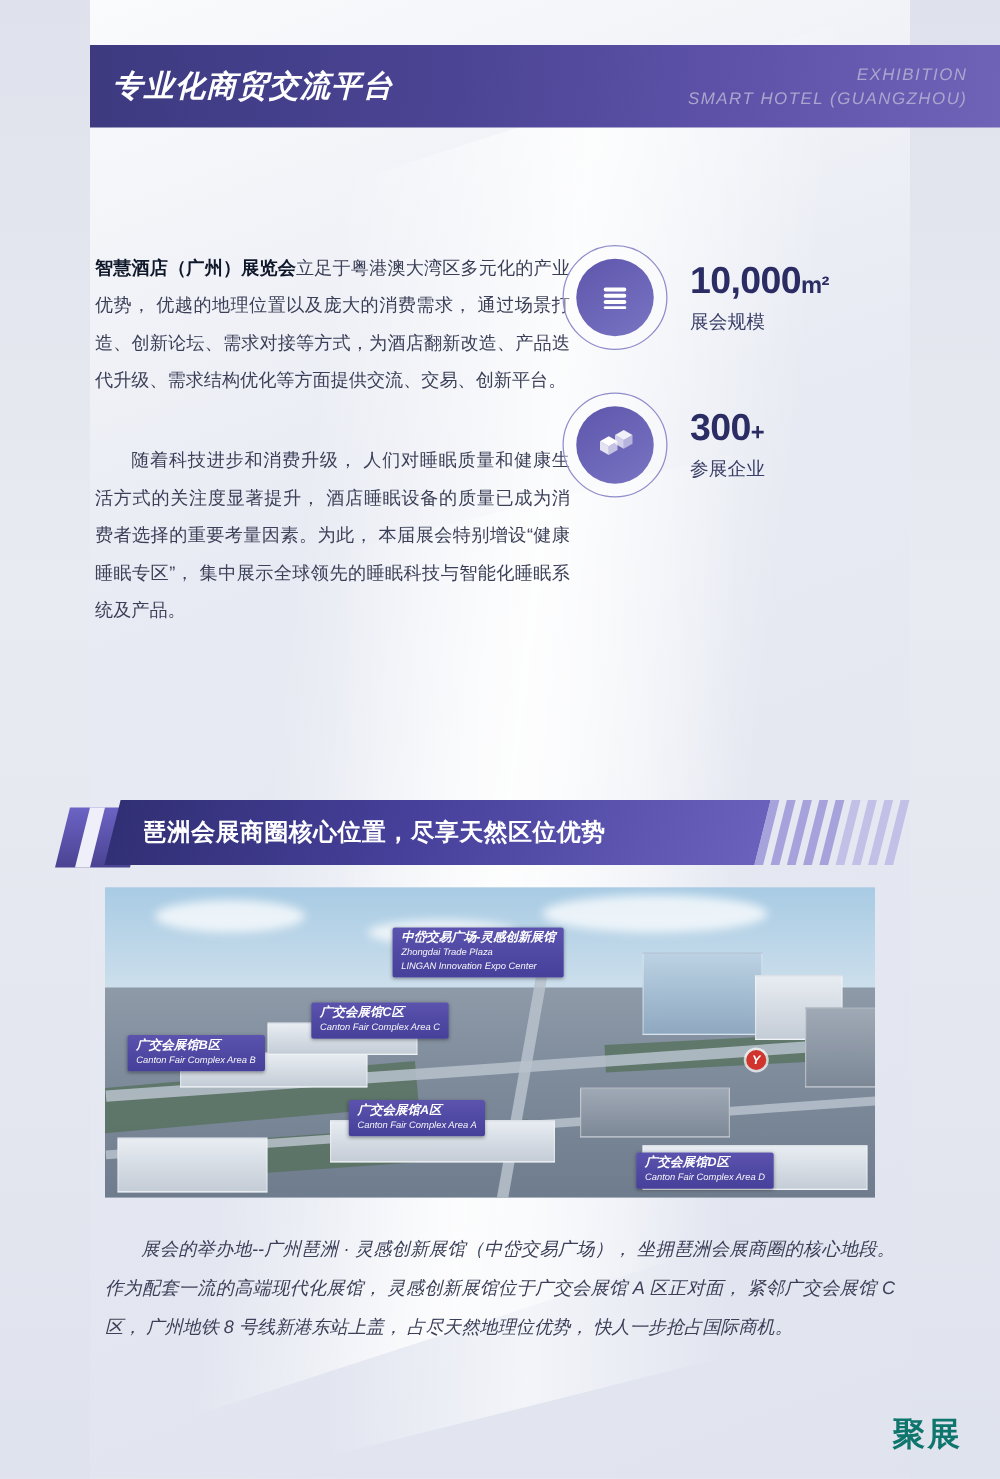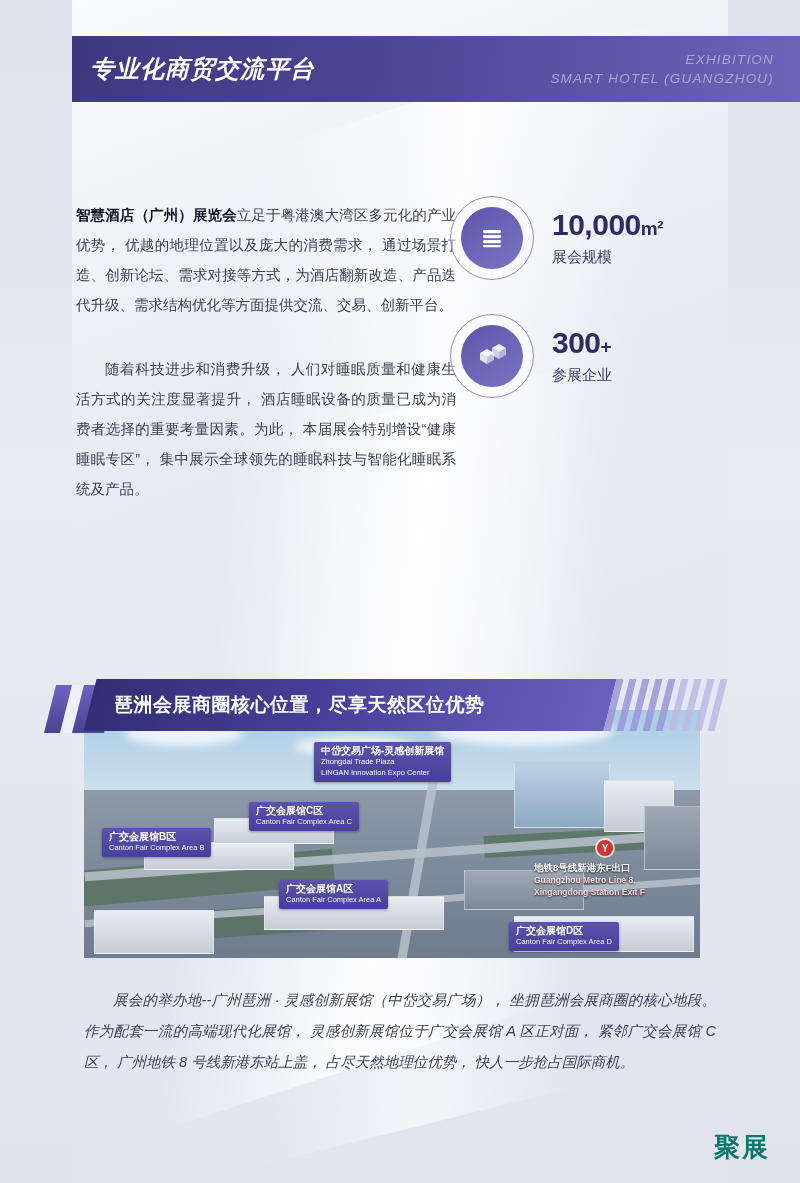--- a/index.html
+++ b/index.html
@@ -94,21 +94,21 @@
   .stat-text { margin-left:18px; }
   .stat-num {
     font-size:30px; font-weight:bold; color:#2b2c63; line-height:1.05;
     letter-spacing:-0.5px;
   }
   .stat-num .unit { font-size:19px; font-weight:bold; }
   .stat-label { font-size:15px; color:#3b3f68; margin-top:8px; }
 
   
   .banner-wrap {
-    position:absolute; left:50px; top:640px; width:700px; height:60px; z-index:4;margin-top:39px;
+    position:absolute; left:50px; top:640px; width:700px; height:60px; z-index:4;
   }
   .banner-mark {
     position:absolute; left:0; top:6px; width:60px; height:48px;
     transform:skewX(-14deg);
     background:linear-gradient(180deg,#6c63c4,#4a4392);
   }
   .banner-mark:after {
     content:"";
     position:absolute; left:16px; top:0; width:12px; height:48px;
     background:#efeffa; transform:skewX(0deg);
@@ -130,20 +130,21 @@
   .banner-stripes i {
     display:block; width:7px; height:52px; background:#9a95d8; opacity:.85;
   }
   .banner-stripes i:nth-child(n+6){ background:#bdb9e6; }
 
   
   .map {
     position:absolute; left:84px; top:710px; width:616px; height:248px;
     overflow:hidden; z-index:3;
     background:linear-gradient(180deg,#9fc3df 0%, #b9d2e5 22%, #9aa7b6 45%, #7d8a99 100%);
+    font-style:italic;
   }
   .map .sky {
     position:absolute; left:0; top:0; right:0; height:86px;
     background:linear-gradient(180deg,#a8cbe4,#cfe0ec);
   }
   .map .cloud {
     position:absolute; background:rgba(255,255,255,.75); border-radius:50%;
     filter:blur(4px);
   }
   .map .ground {
@@ -324,22 +325,17 @@
   <div class="map-label" style="left:195px;top:170px;">
     <div class="cn">广交会展馆A区</div>
     <div class="en">Canton Fair Complex Area A</div>
   </div>
   <div class="map-label" style="left:425px;top:212px;">
     <div class="cn">广交会展馆D区</div>
     <div class="en">Canton Fair Complex Area D</div>
   </div>
 
   <div class="metro-pin" style="left:513px;top:130px;">Y</div>
-  <div class="metro-text" style="left:450px;top:152px;">
-    <div class="cn">地铁8号线新港东F出口</div>
-    <div class="en">Guangzhou Metro Line 8,</div>
-    <div class="en">Xingangdong Station Exit F</div>
-  </div>
 </div>
 
 <div class="bottom-text">展会的举办地--广州琶洲 · 灵感创新展馆（中岱交易广场）， 坐拥琶洲会展商圈的核心地段。作为配套一流的高端现代化展馆， 灵感创新展馆位于广交会展馆 A 区正对面， 紧邻广交会展馆 C 区， 广州地铁 8 号线新港东站上盖， 占尽天然地理位优势， 快人一步抢占国际商机。</div>
 
 <div class="logo">聚展</div>
 
 </body></html>

